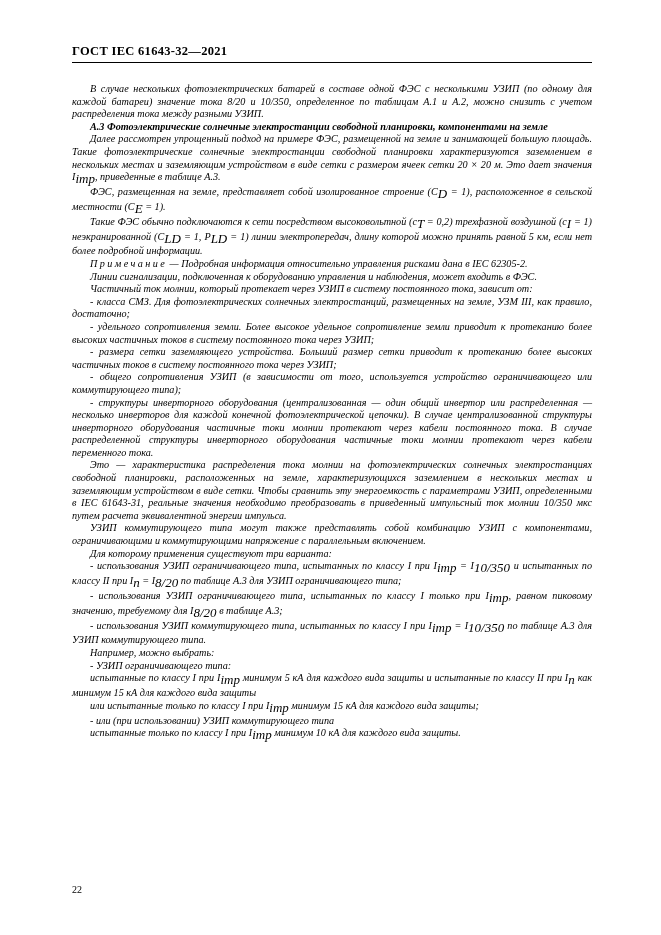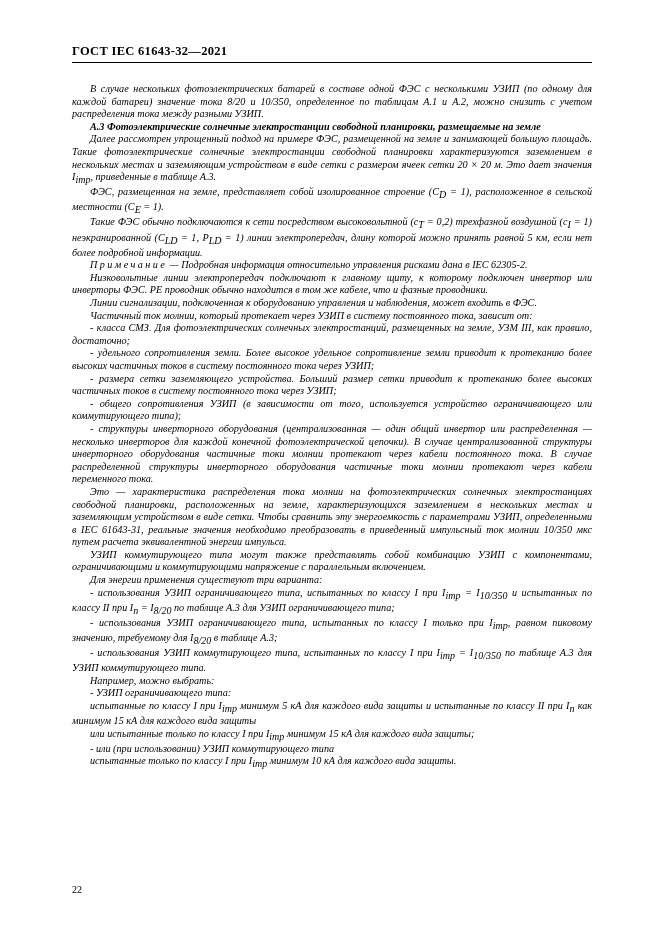--- a/index.html
+++ b/index.html
@@ -50,21 +50,21 @@
     font-style: italic;
   }
   p {
     margin: 0;
     text-indent: 18px;
   }
   .spaced {
     letter-spacing: 2.4px;
   }
   sub {
-    font-size: 10px;
+    font-size: 13px;
     vertical-align: -0.25em;
   }
   .pagenum {
     position: absolute;
     left: 72px;
     top: 884px;
     font-size: 10px;
   }
 </style>
 </head>
@@ -72,36 +72,35 @@
 
 <div class="page">
 
   <div class="header">
     <span>ГОСТ IEC 61643-32—2021</span>
     <span class="rule"></span>
   </div>
 
   <div class="content" id="body-content">
       <p>В случае нескольких фотоэлектрических батарей в составе одной ФЭС с несколькими УЗИП (по одному для каждой батареи) значение тока 8/20 и 10/350, определенное по таблицам А.1 и А.2, можно снизить с учетом распределения тока между разными УЗИП.</p>
-      <p><b>А.3 Фотоэлектрические солнечные электростанции свободной планировки, размещаемые на земле</b></p>
+      <p><b>А.3 Фотоэлектрические солнечные электростанции свободной планировки, компонентами на земле</b></p>
       <p>Далее рассмотрен упрощенный подход на примере ФЭС, размещенной на земле и занимающей большую площадь. Такие фотоэлектрические солнечные электростанции свободной планировки характеризуются заземлением в нескольких местах и заземляющим устройством в виде сетки с размером ячеек сетки 20 × 20 м. Это дает значения I<sub>imp</sub>, приведенные в таблице А.3.</p>
       <p>ФЭС, размещенная на земле, представляет собой изолированное строение (C<sub>D</sub> = 1), расположенное в сельской местности (C<sub>E</sub> = 1).</p>
       <p>Такие ФЭС обычно подключаются к сети посредством высоковольтной (c<sub>T</sub> = 0,2) трехфазной воздушной (c<sub>I</sub> = 1) неэкранированной (C<sub>LD</sub> = 1, P<sub>LD</sub> = 1) линии электропередач, длину которой можно принять равной 5 км, если нет более подробной информации.</p>
       <p><span class="spaced">Примечание</span> — Подробная информация относительно управления рисками дана в IEC 62305-2.</p>
-      <p>Низковольтные линии электропередач подключают к главному щиту, к которому подключен инвертор или инверторы ФЭС. РЕ проводник обычно находится в том же кабеле, что и фазные проводники.</p>
       <p>Линии сигнализации, подключенная к оборудованию управления и наблюдения, может входить в ФЭС.</p>
       <p>Частичный ток молнии, который протекает через УЗИП в систему постоянного тока, зависит от:</p>
       <p>- класса СМЗ. Для фотоэлектрических солнечных электростанций, размещенных на земле, УЗМ III, как правило, достаточно;</p>
       <p>- удельного сопротивления земли. Более высокое удельное сопротивление земли приводит к протеканию более высоких частичных токов в систему постоянного тока через УЗИП;</p>
       <p>- размера сетки заземляющего устройства. Больший размер сетки приводит к протеканию более высоких частичных токов в систему постоянного тока через УЗИП;</p>
       <p>- общего сопротивления УЗИП (в зависимости от того, используется устройство ограничивающего или коммутирующего типа);</p>
       <p>- структуры инверторного оборудования (централизованная — один общий инвертор или распределенная — несколько инверторов для каждой конечной фотоэлектрической цепочки). В случае централизованной структуры инверторного оборудования частичные токи молнии протекают через кабели постоянного тока. В случае распределенной структуры инверторного оборудования частичные токи молнии протекают через кабели переменного тока.</p>
       <p>Это — характеристика распределения тока молнии на фотоэлектрических солнечных электростанциях свободной планировки, расположенных на земле, характеризующихся заземлением в нескольких местах и заземляющим устройством в виде сетки. Чтобы сравнить эту энергоемкость с параметрами УЗИП, определенными в IEC 61643-31, реальные значения необходимо преобразовать в приведенный импульсный ток молнии 10/350 мкс путем расчета эквивалентной энергии импульса.</p>
       <p>УЗИП коммутирующего типа могут также представлять собой комбинацию УЗИП с компонентами, ограничивающими и коммутирующими напряжение с параллельным включением.</p>
-      <p>Для энергии применения существуют три варианта:</p>
+      <p>Для которому применения существуют три варианта:</p>
       <p>- использования УЗИП ограничивающего типа, испытанных по классу I при I<sub>imp</sub> = I<sub>10/350</sub> и испытанных по классу II при I<sub>n</sub> = I<sub>8/20</sub> по таблице А.3 для УЗИП ограничивающего типа;</p>
       <p>- использования УЗИП ограничивающего типа, испытанных по классу I только при I<sub>imp</sub>, равном пиковому значению, требуемому для I<sub>8/20</sub> в таблице А.3;</p>
       <p>- использования УЗИП коммутирующего типа, испытанных по классу I при I<sub>imp</sub> = I<sub>10/350</sub> по таблице А.3 для УЗИП коммутирующего типа.</p>
       <p>Например, можно выбрать:</p>
       <p>- УЗИП ограничивающего типа:</p>
       <p>испытанные по классу I при I<sub>imp</sub> минимум 5 кА для каждого вида защиты и испытанные по классу II при I<sub>n</sub> как минимум 15 кА для каждого вида защиты</p>
       <p>или испытанные только по классу I при I<sub>imp</sub> минимум 15 кА для каждого вида защиты;</p>
       <p>- или (при использовании) УЗИП коммутирующего типа</p>
       <p>испытанные только по классу I при I<sub>imp</sub> минимум 10 кА для каждого вида защиты.</p>
     </div>

